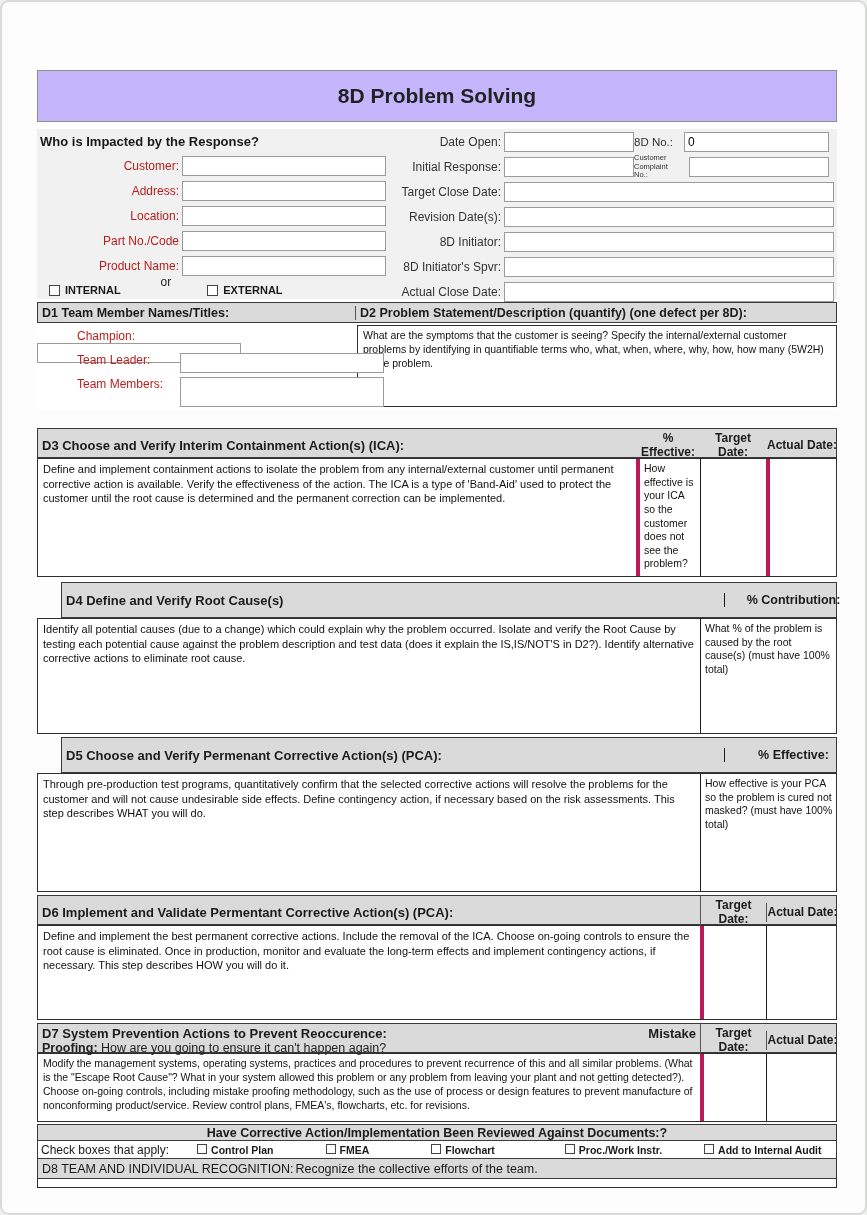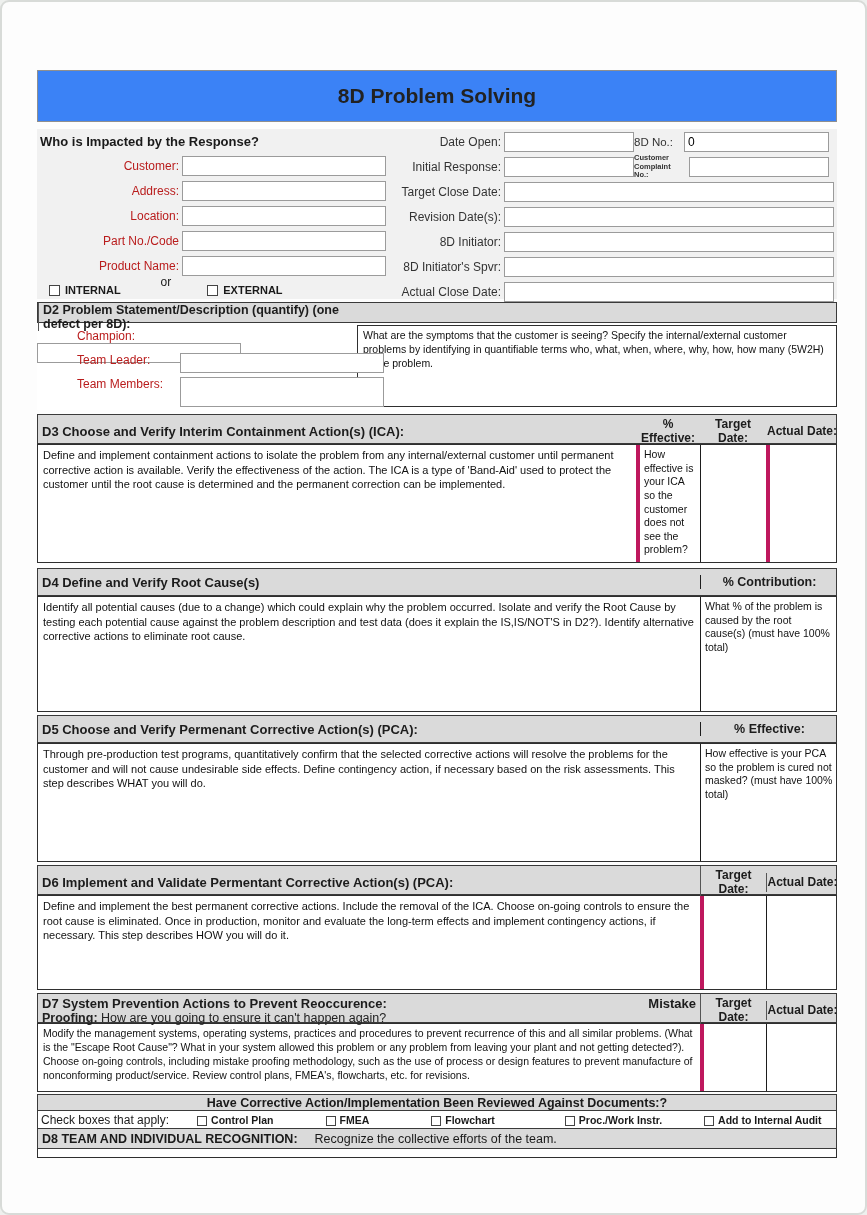--- a/index.html
+++ b/index.html
@@ -13,36 +13,36 @@
   .frame {
     position:absolute; inset:0;
     background:#fdfdfd;
     border:2px solid #d8dbd8;
     border-radius:9px;
   }
   .form { position:absolute; left:35px; top:68px; width:800px; }
 
   
   .title-box {
-    height:52px; background:#3b82f6; border:1.5px solid #8f8f8f;
+    height:52px; background:#c4b5fd; border:1.5px solid #8f8f8f;
     display:flex; align-items:center; justify-content:center;
     font-size:21px; font-weight:bold; color:#222;
   }
 
   
   .panel { position:relative; height:170px; background:#f1f1f1; margin-top:7px; }
   .panel-left { position:absolute; left:0; top:2px; width:352px; }
   .panel-right { position:absolute; left:352px; top:0; width:448px; }
   .impact-heading { font-size:13px; font-weight:bold; padding:3px 0 2px 3px; height:22px; }
   .frow { display:flex; align-items:center; height:25px; }
   .panel-right .frow { height:24px; margin-top:1px; }
   .lbl { width:108px; text-align:right; padding-right:3px; font-size:12px; color:#b91c1c;margin-left:37px; }
   .rlbl { width:115px; text-align:right; padding-right:3px; font-size:12px; color:#333; }
   .rlbl2 { width:45px; text-align:left; padding-right:3px; font-size:11.5px; color:#333; }
-  .rlbl2.small { width:50px; font-size:7.5px; line-height:1.15;font-weight:bold; }
+  .rlbl2.small { width:50px; font-size:7.5px; line-height:1.15; }
   input.box, textarea.box {
     border:1px solid #9b9b9b; background:#fff; height:20px;
     font-family:inherit; font-size:12px; padding:0 3px; outline:none;
   }
   .panel-left input.box { width:204px; }
   .in-130 { width:130px; }
   .in-145 { width:145px; margin-left:5px; }
   .in-140 { width:140px; margin-left:5px; }
   .in-330 { width:330px; }
   .cbrow { display:flex; align-items:center; height:20px; font-size:11px; font-weight:600; margin-top:2px; }
@@ -71,26 +71,26 @@
   .d1d2-hdr .h2 { border-left:1px solid #555; }
   .d1d2-body { display:grid; grid-template-columns:317px 1fr; height:87px; background:#fff; }
   .d1rows { position:relative; }
   .d1row { position:absolute; display:flex; align-items:flex-start; }
   .d1row .lbl { text-align:left; padding-left:3px; font-size:12px; width:106px; }
   .d1row input.box, .d1row textarea.box { width:204px; }
   .d2box { border:1.5px solid #2f2f2f; margin:2px 0 3px 3px; }
   .d2box .desc { font-size:10.5px; }
 
   
-  .d3-hdr { margin-top:4px; height:30px; grid-template-columns:598px 64px 66px 72px; }
+  .d3-hdr { margin-top:18px; height:30px; grid-template-columns:598px 64px 66px 72px; }
   .d3-hdr .ttl { padding-left:4px; font-size:13px; }
   .d3-body { grid-template-columns:598px 64px 66px 72px; height:119px; }
 
   
-  .d45-hdr { margin-top:5px; height:28px; grid-template-columns:662px 138px; }
+  .d45-hdr { margin-top:5px; height:36px; grid-template-columns:662px 138px;margin-left:24px; }
   .d45-hdr .ttl { padding-left:4px; font-size:13px; }
   .d45-hdr .colcell { text-align:center; border-left:1.5px solid #1d1d1d; font-size:12.5px; }
   .d4-body { grid-template-columns:662px 138px; height:116px; }
   .d5-body { grid-template-columns:662px 138px; height:119px; }
   .mt3 { margin-top:3px; }
 
   
   .d67-hdr { height:30px; grid-template-columns:662px 66px 72px; }
   .d67-hdr .ttl { padding-left:4px; font-size:13px; }
   .d67-hdr .colcell { border-left:1px solid #555; }
@@ -104,27 +104,27 @@
   
   .review-hdr {
     margin-top:2px; height:17px; background:#dadada; border:1.5px solid #3a3a3a;
     display:flex; align-items:center; justify-content:center;
     font-weight:bold; font-size:12.5px;
   }
   .check-row {
     height:18px; background:#fff; border:1.5px solid #3a3a3a; border-top:none;
     display:flex; align-items:center; font-size:12px; padding-left:3px;
   }
-  .check-opt { display:flex; align-items:flex-end; font-size:10.5px; font-weight:600; }
+  .check-opt { display:flex; align-items:flex-start; font-size:10.5px; font-weight:600; }
   .check-opt .cbox { width:10px; height:10px; margin-right:4px; }
   .d8-row {
     height:20px; background:#dadada; border:1.5px solid #3a3a3a; border-top:none;
     display:flex; align-items:center; font-size:12.5px; padding-left:4px;
   }
-  .d8-row .bold { font-weight:bold; margin-right:17px; }
+  .d8-row .bold { font-weight:normal; margin-right:2px; }
   .end-strip { height:9px; background:#fff; border:1.5px solid #2f2f2f; border-top:none; }
 </style>
 </head>
 <body>
 
 <div class="frame">
   <div class="form">
 
     <div class="title-box">8D Problem Solving</div>
 
@@ -190,20 +190,21 @@
           <input class="box in-330" style="">
         </div>
         <div class="frow">
           <span class="rlbl">Actual Close Date:</span>
           <input class="box in-330" style="">
         </div>
       </div>
     </div>
 
     <div class="hdr d1d2-hdr">
+      <div>D1  Team Member Names/Titles:</div>
       <div class="h2">D2  Problem Statement/Description (quantify) (one defect per 8D):</div>
     </div>
     <div class="d1d2-body">
       <div class="d1rows">
         <div class="d1row" style="top:6px;left:0;flex-direction:column;">
           <span class="lbl">Champion:</span>
           <input class="box" style="">
         </div>
         <div class="d1row" style="top:30px;left:0;">
           <span class="lbl">Team Leader:</span>

